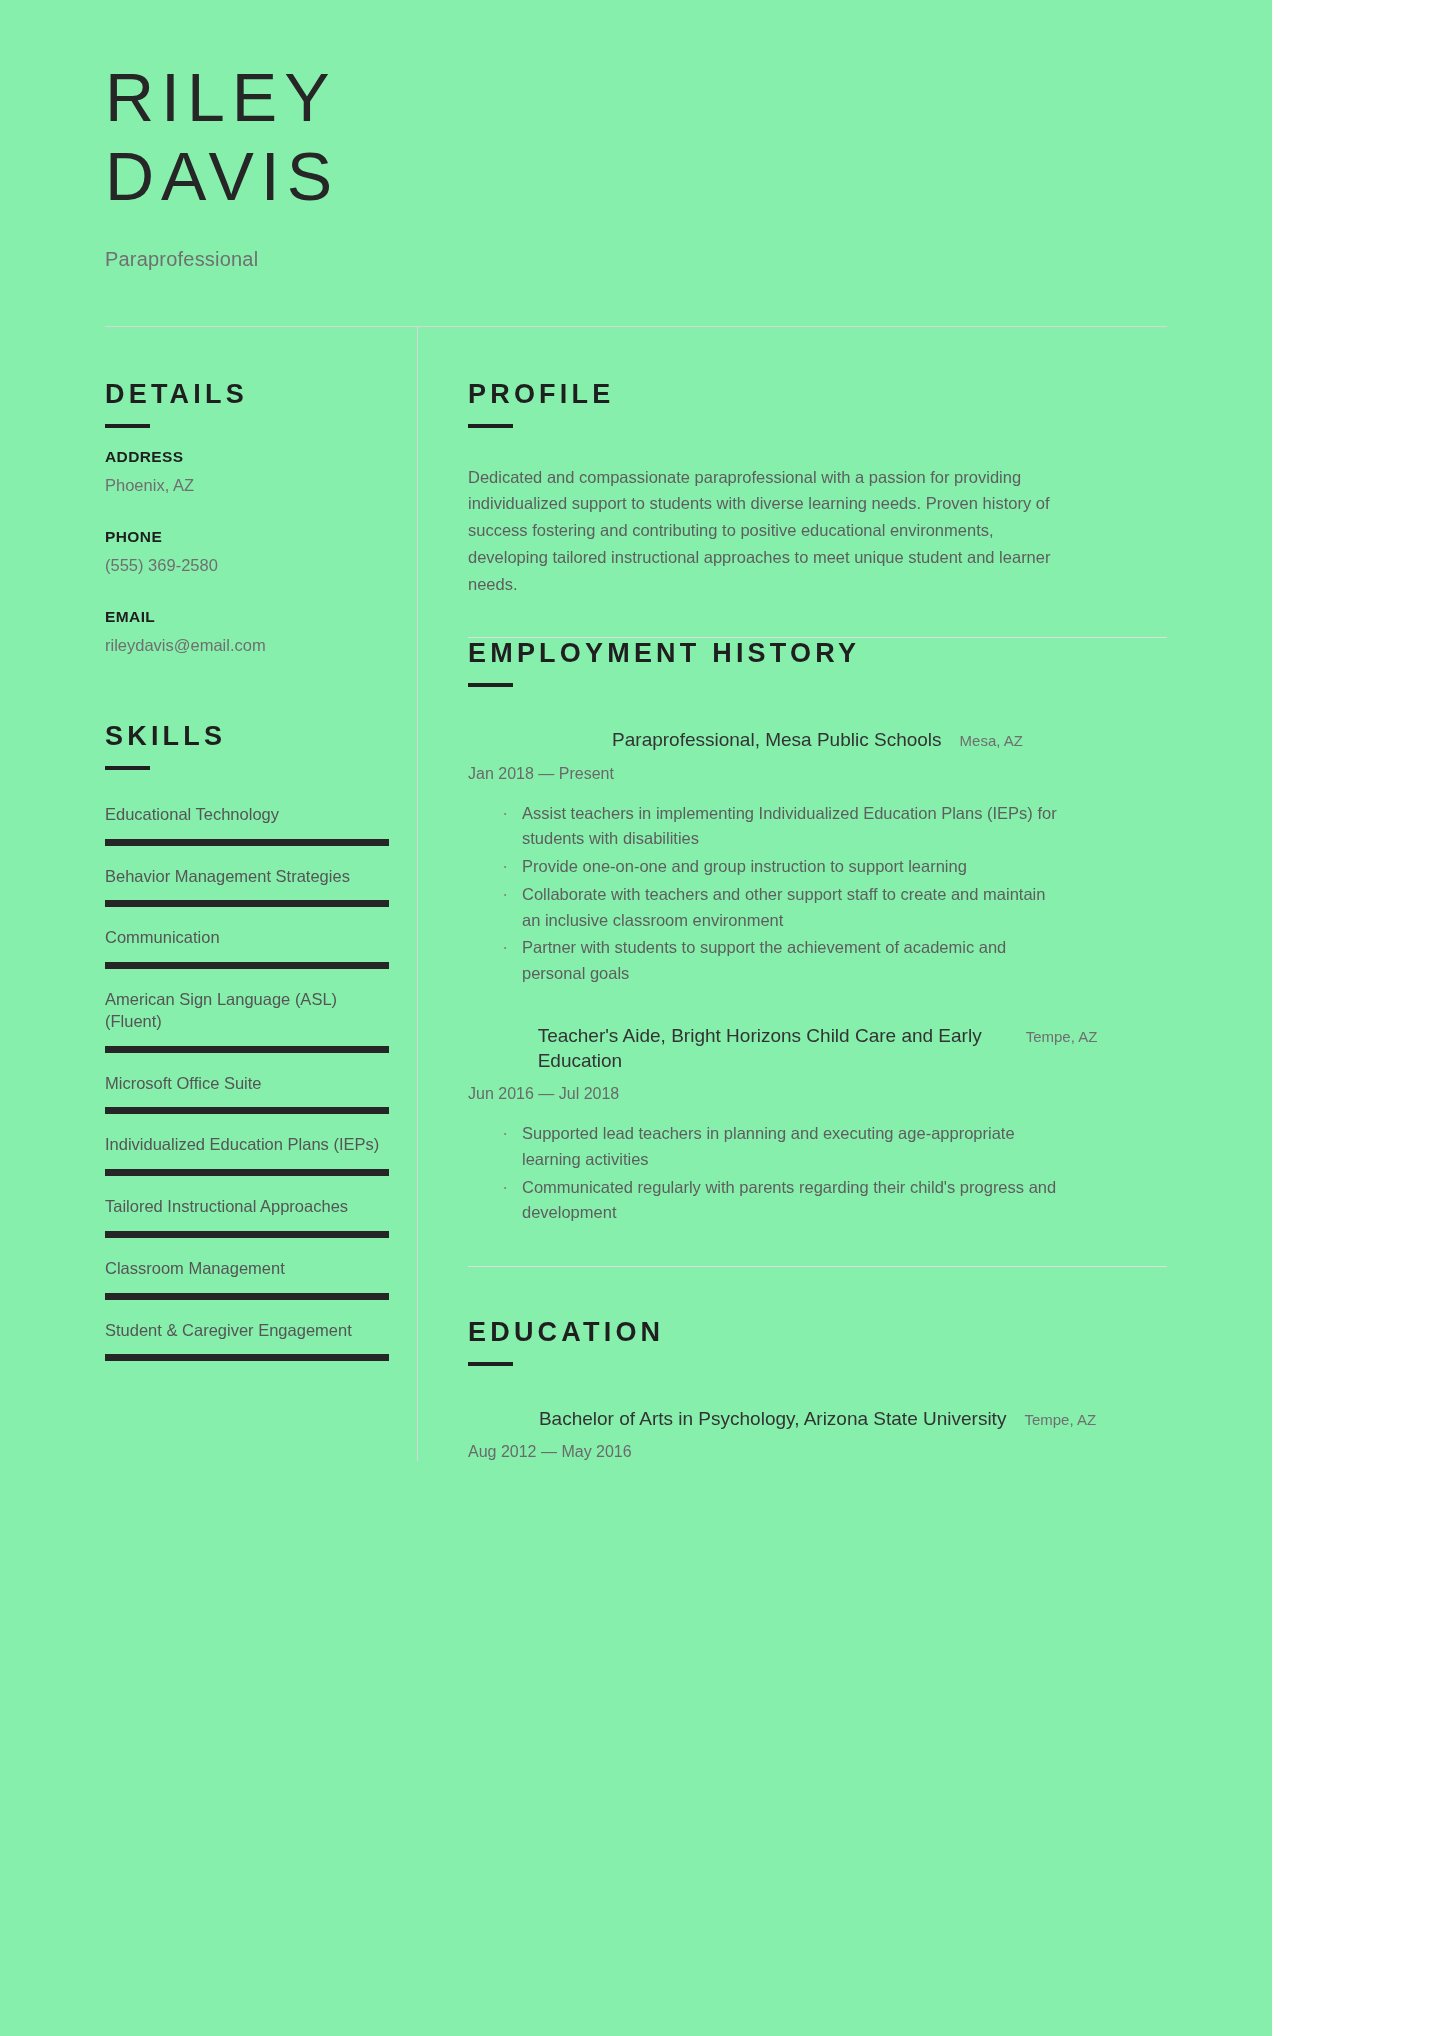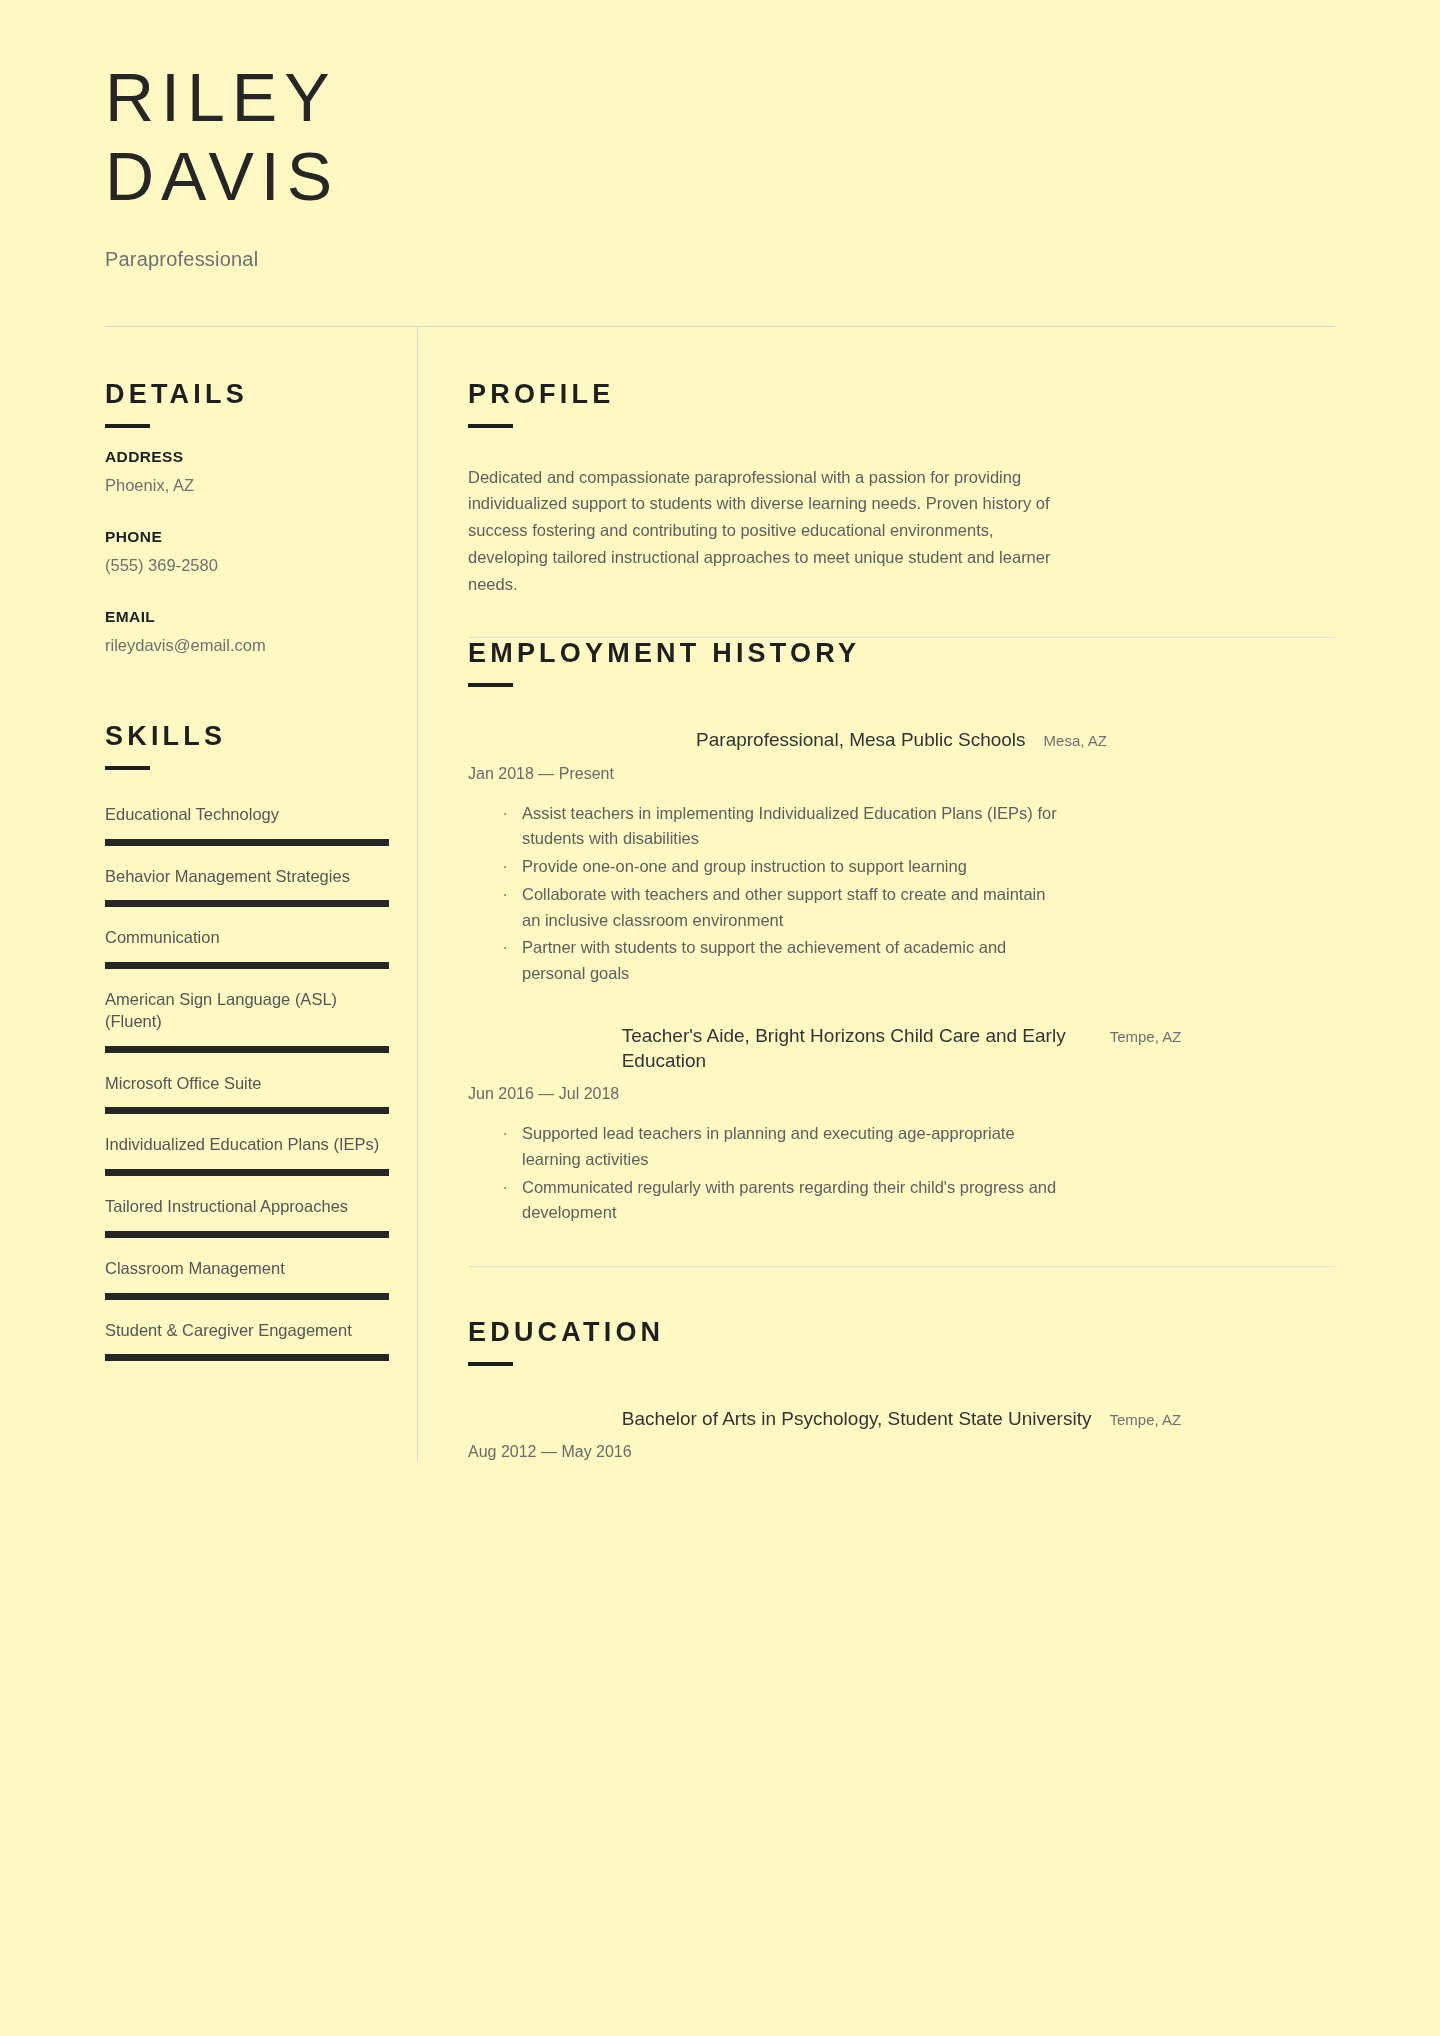--- a/index.html
+++ b/index.html
@@ -11,24 +11,24 @@
   }
 
   body {
     font-family: "Liberation Sans", sans-serif;
     color: #2b2b2b;
     -webkit-font-smoothing: antialiased;
   }
 
   .page {
     position: relative;
-    width: 1440px;
+    width: 1272px;
     height: 2036px;
     padding: 0 105px;
-    background: #fef9c3;
+    background: #86efac;
   }
 
   
   .header { padding-top: 58px; }
 
   .name {
     font-size: 68px;
     font-weight: 300;
     letter-spacing: 7px;
     line-height: 1.16;
@@ -365,21 +365,21 @@
       </section>
 
       <section class="section">
         <div class="edu-heading-wrap">
           <h2 class="section-heading">EDUCATION</h2>
           <div class="heading-underline"></div>
         </div>
 
         <article class="entry first">
           <div class="entry-top">
-            <div class="entry-title">Bachelor of Arts in Psychology, Student State University</div>
+            <div class="entry-title">Bachelor of Arts in Psychology, Arizona State University</div>
             <div class="entry-location">Tempe, AZ</div>
           </div>
           <div class="entry-dates">Aug 2012 — May 2016</div>
         </article>
       </section>
 
     </main>
   </div>
 </div>
 

